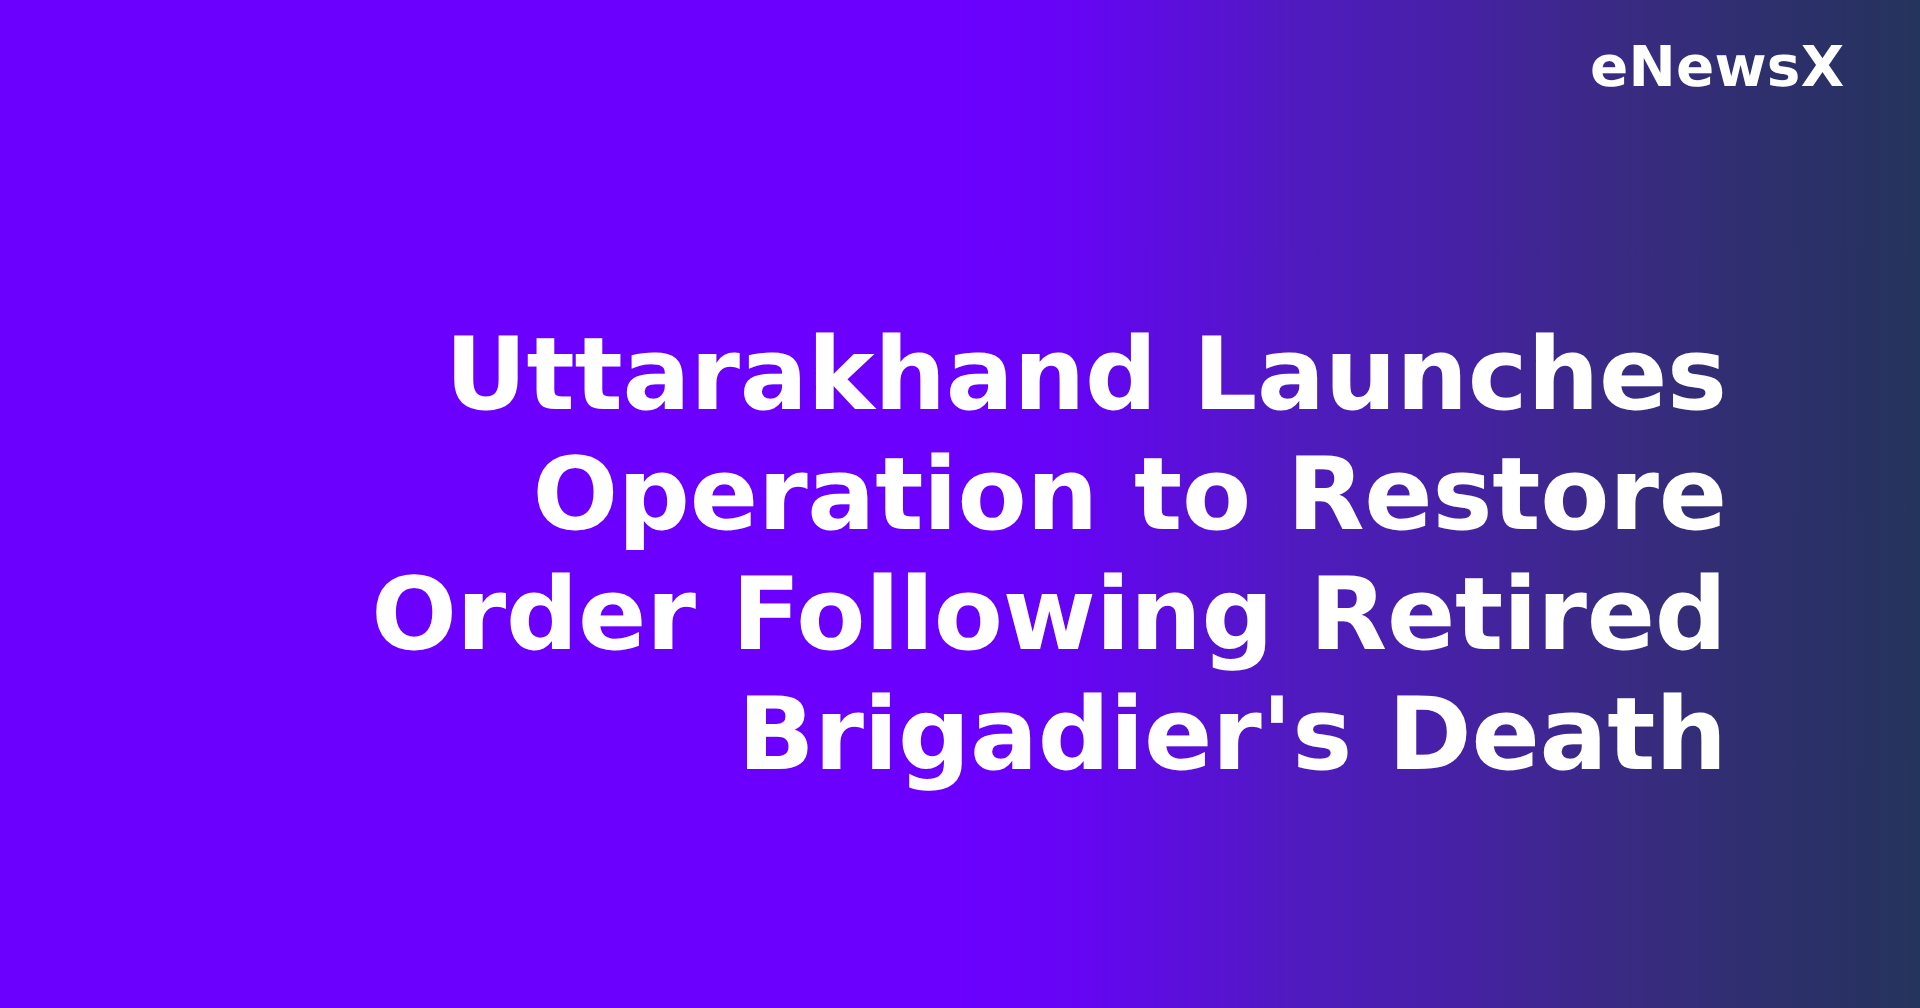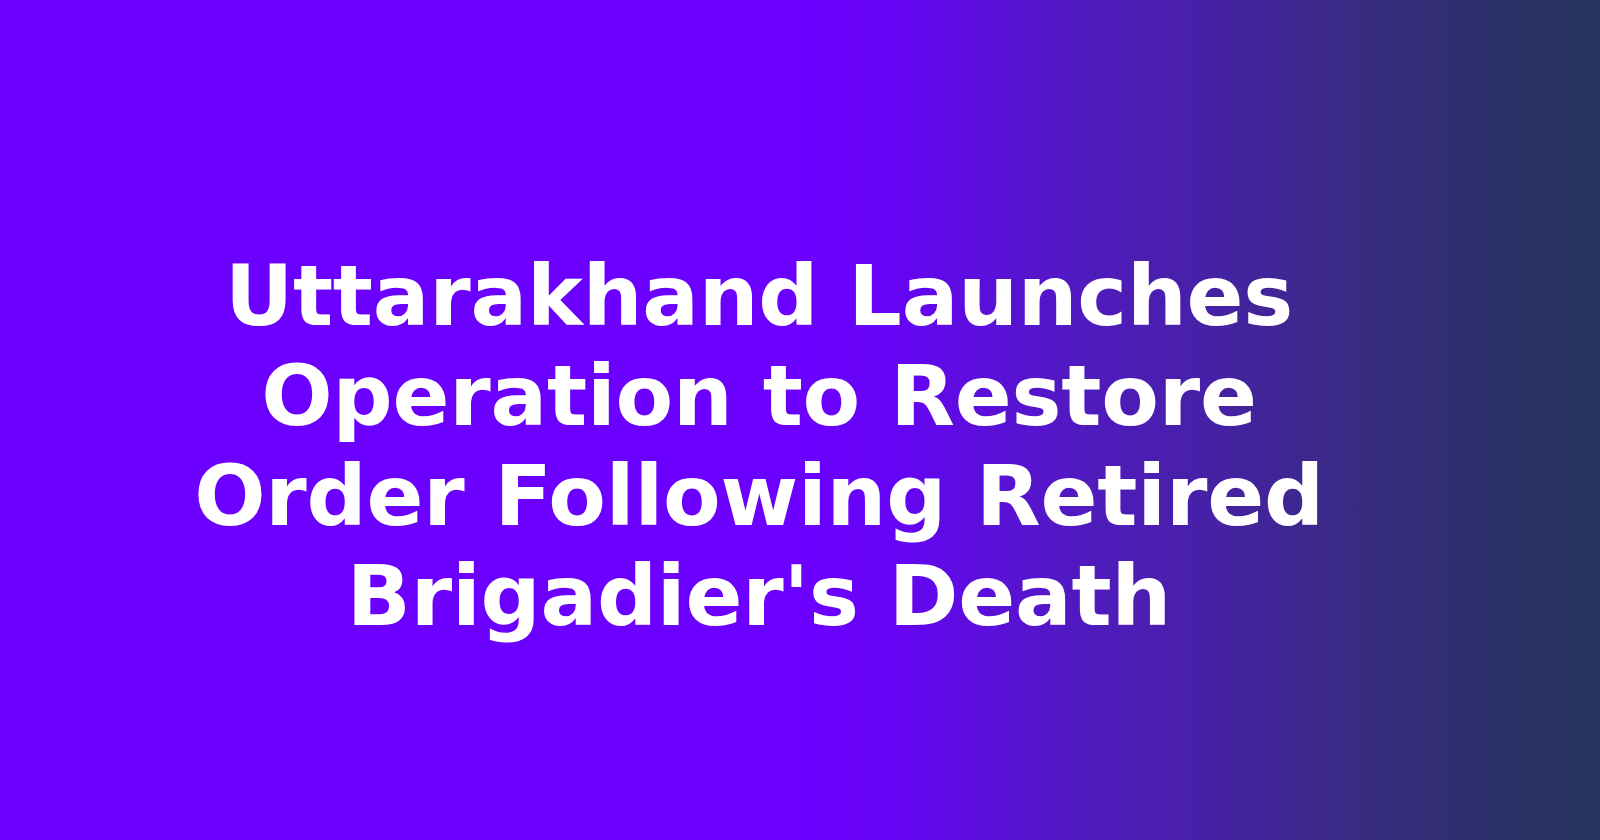--- a/index.html
+++ b/index.html
@@ -49,34 +49,35 @@
 
   
   .headline-wrap {
     position: absolute;
     left: 63px;
     top: 246px;
     width: 1392px;
   }
 
   .headline {
-    margin: 0;
+    margin: 16px;
     color: #ffffff;
     font-size: 84px;
     font-weight: 700;
     line-height: 100px;
     letter-spacing: -0.2px;
     word-spacing: 1px;
-    text-align: center;
+    text-align: right;
     text-wrap: balance;
   }
 </style>
 </head>
 <body>
 
 <div class="card">
 
+  <div class="brand">eNewsX</div>
 
   <div class="headline-wrap">
     <h1 class="headline">Uttarakhand Launches Operation to Restore Order Following Retired Brigadier's Death</h1>
   </div>
 
 </div>
 
 </body></html>

